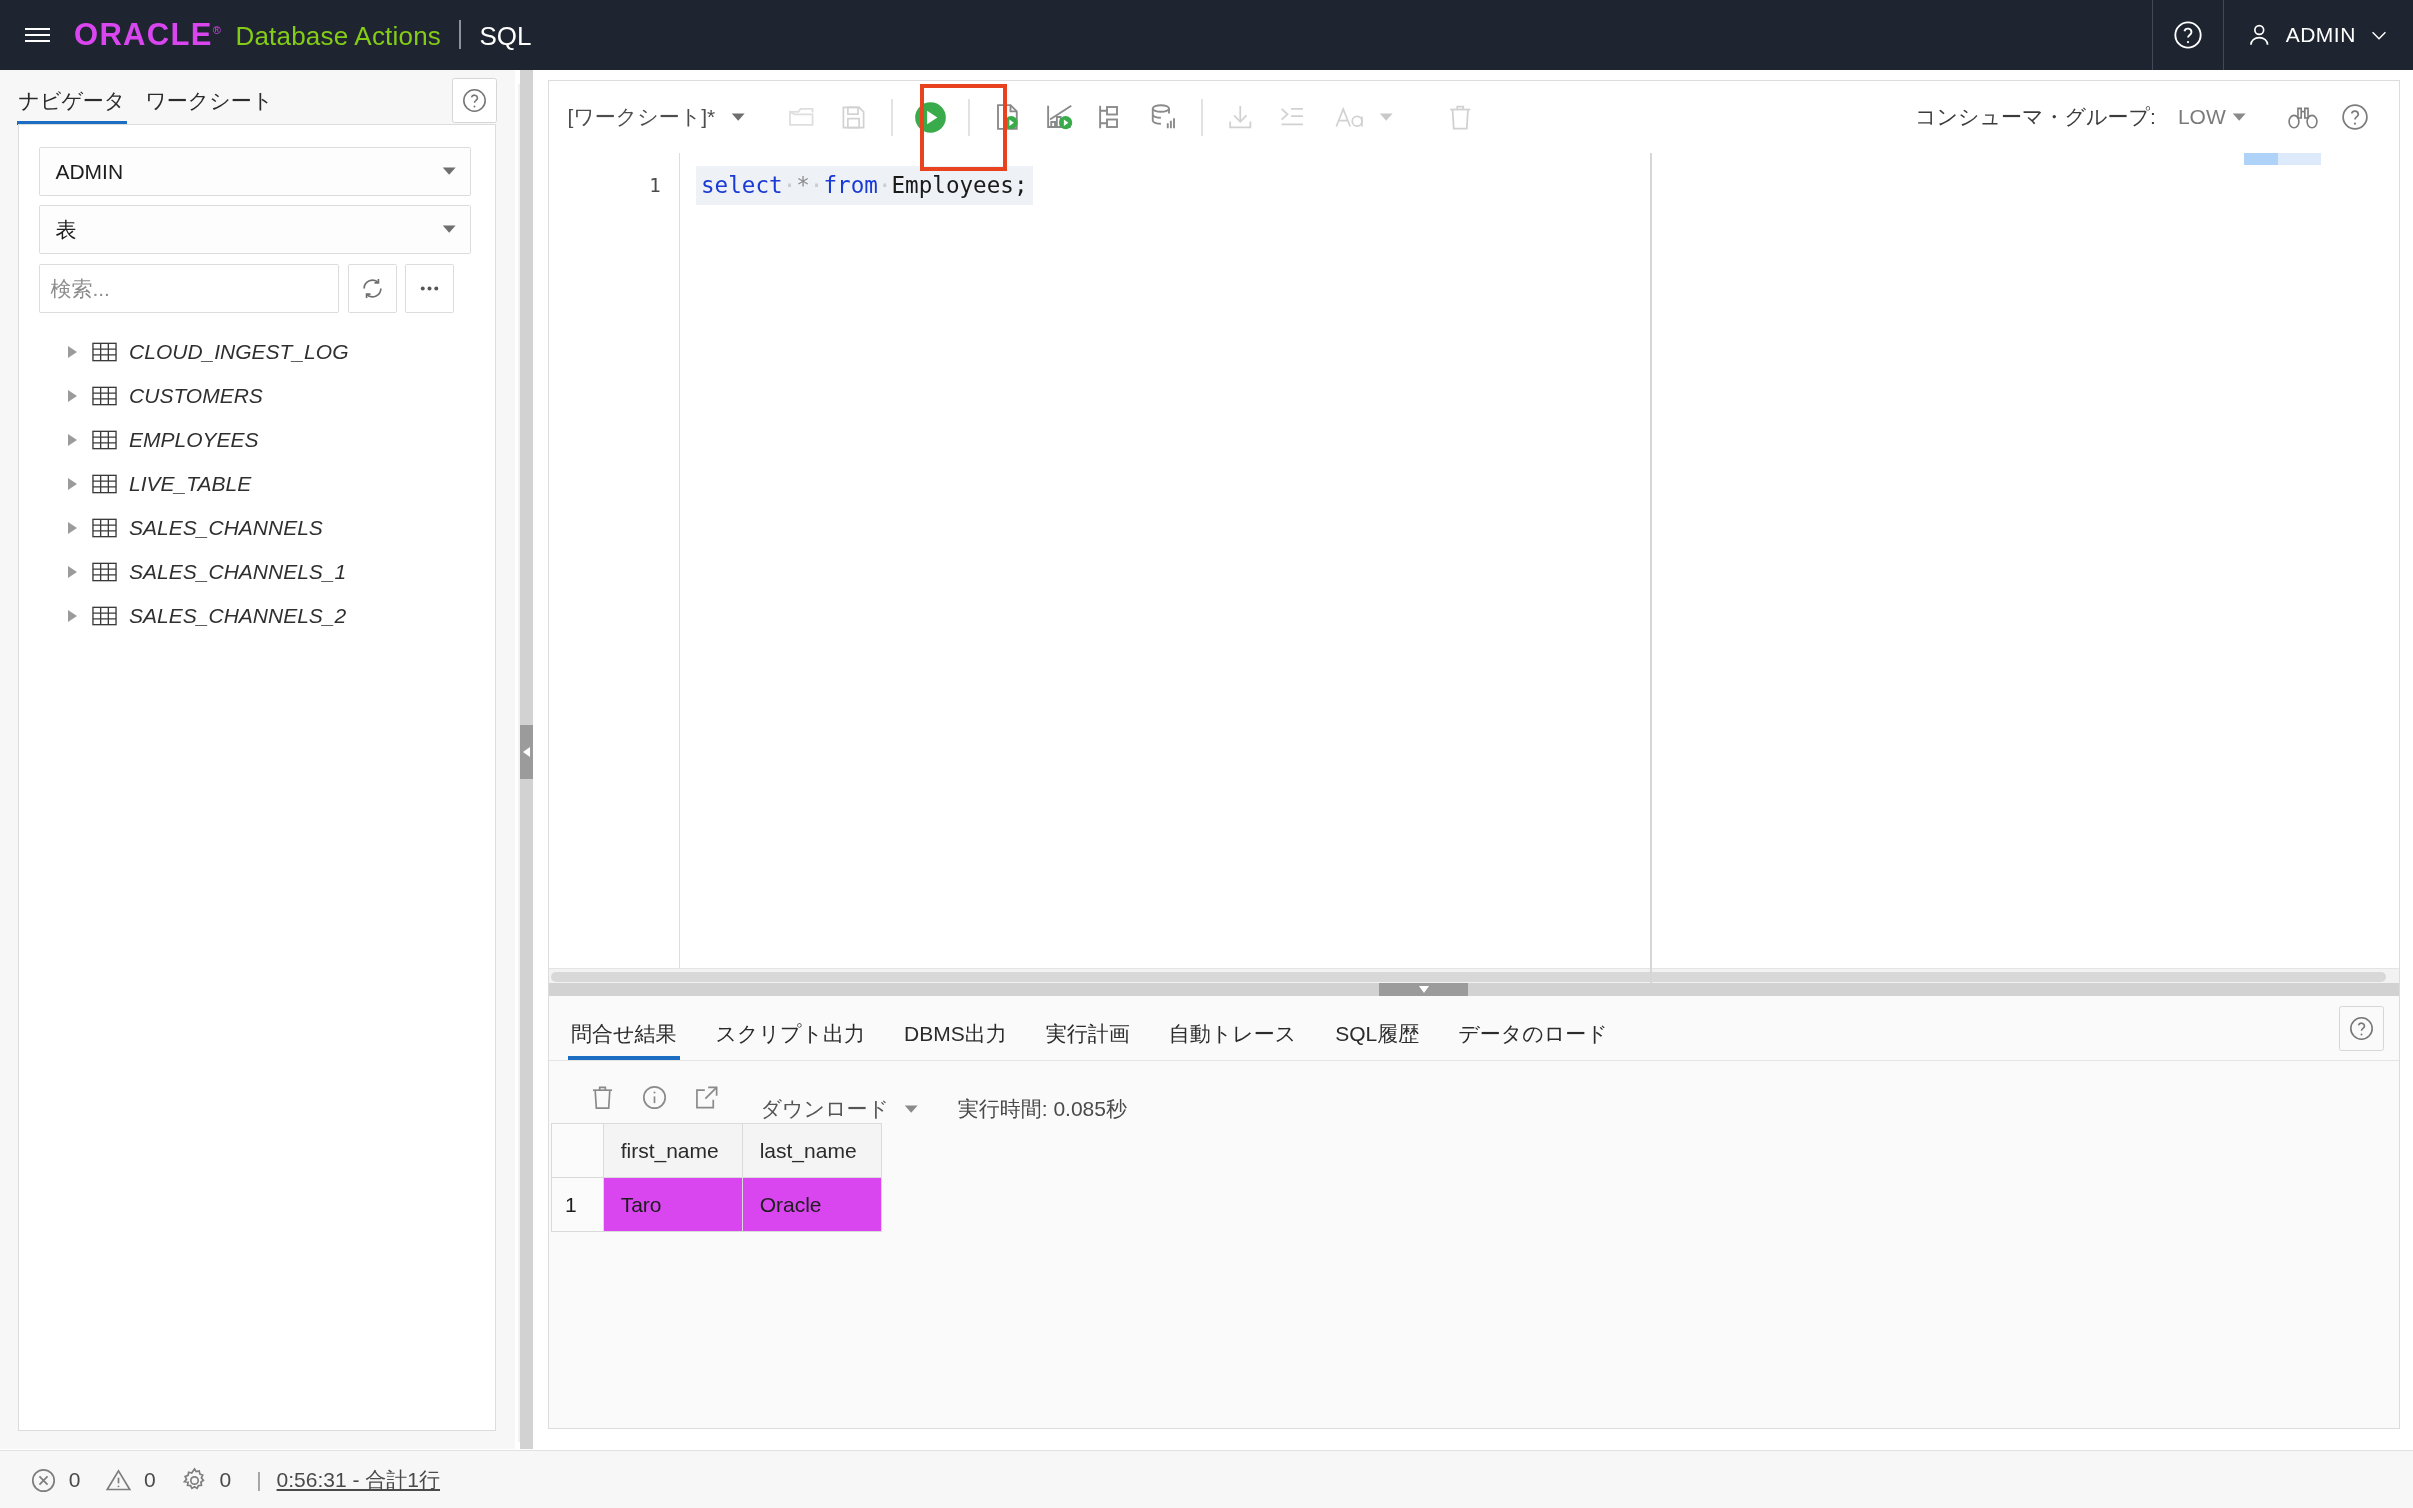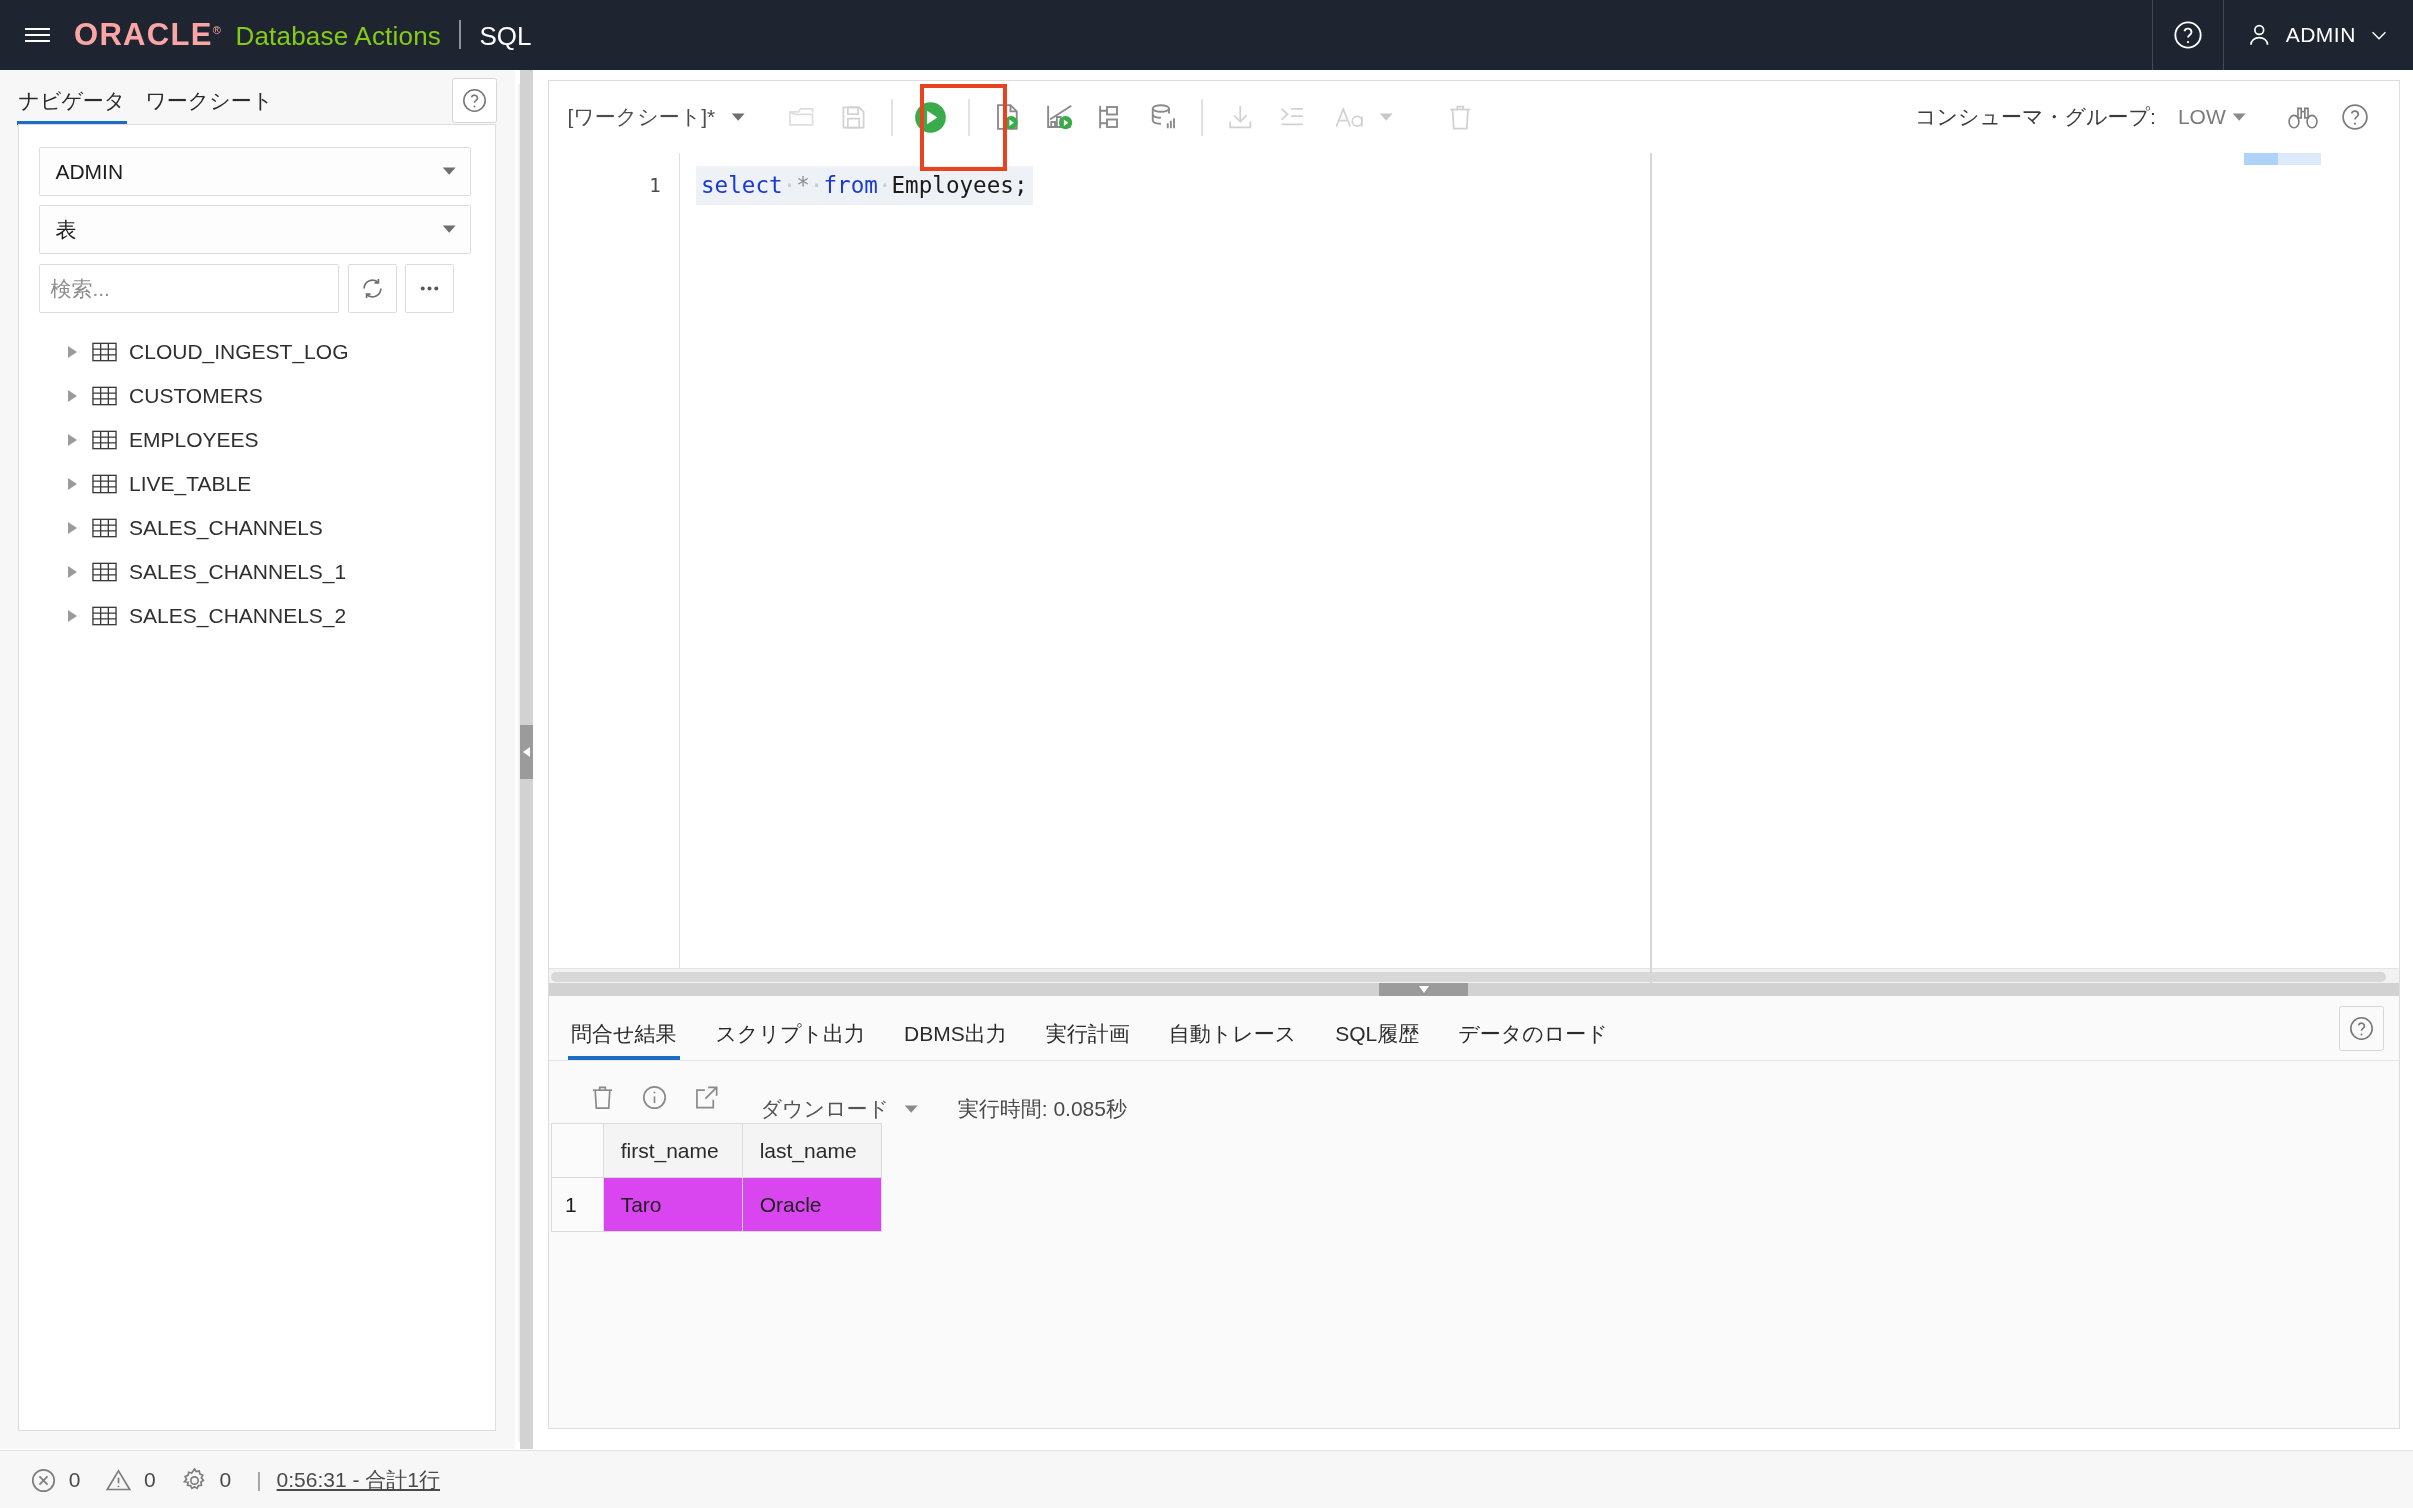--- a/index.html
+++ b/index.html
@@ -19,21 +19,21 @@
   #hamburger {
     width: 74px; height: 70px;
     display: flex; align-items: center; justify-content: center;
     cursor: pointer;
   }
   #hamburger .bar { width: 25px; height: 2.1px; background: #ffffff; margin: 3.8px 0; display:block; }
   #brand-wrap { display: flex; align-items: baseline; gap: 0; }
   #oracle-logo {
     font-family: "Liberation Sans", sans-serif;
     font-size: 31px; font-weight: 700; letter-spacing: 1.3px;
-    color: #fca5a5; position: relative;
+    color: #d946ef; position: relative;
   }
   #oracle-logo .reg { font-size: 11px; vertical-align: super; font-weight: 400; }
   #product-name {
     font-size: 26px; color: #84cc16; font-weight: 400; margin-left: 13.4px;
     letter-spacing: 0.2px;
   }
   #header-sep {
     display: inline-block; width: 1.7px; height: 28.5px; background: #8b929c;
     margin: 0 18.4px; position: relative; top: 3.4px;
   }
@@ -90,21 +90,21 @@
   #search-input {
     width: 300px; height: 49px; border: 0.8px solid #dcdcdc; background: #fff;
     font-size: 21px; color: #222; padding: 0 10px; border-radius: 1.7px;
     font-family: "Liberation Sans", sans-serif;
   }
   #search-input::placeholder { color: #8d8d8d; font-style: normal; }
   .sq-btn {
     width: 49px; height: 49px; border: 0.8px solid #dcdcdc; background: #fff;
     display: flex; align-items: center; justify-content: center; cursor: pointer; border-radius: 1.7px;
   }
-  #obj-list { position: absolute; left: 0; top: 205px; width: 476px; }
+  #obj-list { position: absolute; left: 0; top: 205px; width: 476px; font-style: italic; }
   .obj-row {
     display: flex; align-items: center; height: 44px; padding-left: 49px; cursor: pointer;
   }
   .obj-row .twisty {
     width: 0; height: 0; border-left: 9.2px solid #9b9b9b;
     border-top: 6.7px solid transparent; border-bottom: 6.7px solid transparent;
     margin-right: 15px; flex: none;
   }
   .obj-row .tname { font-size: 21px; color: #2f2f2f; margin-left: 11.7px; white-space: nowrap; }
 

